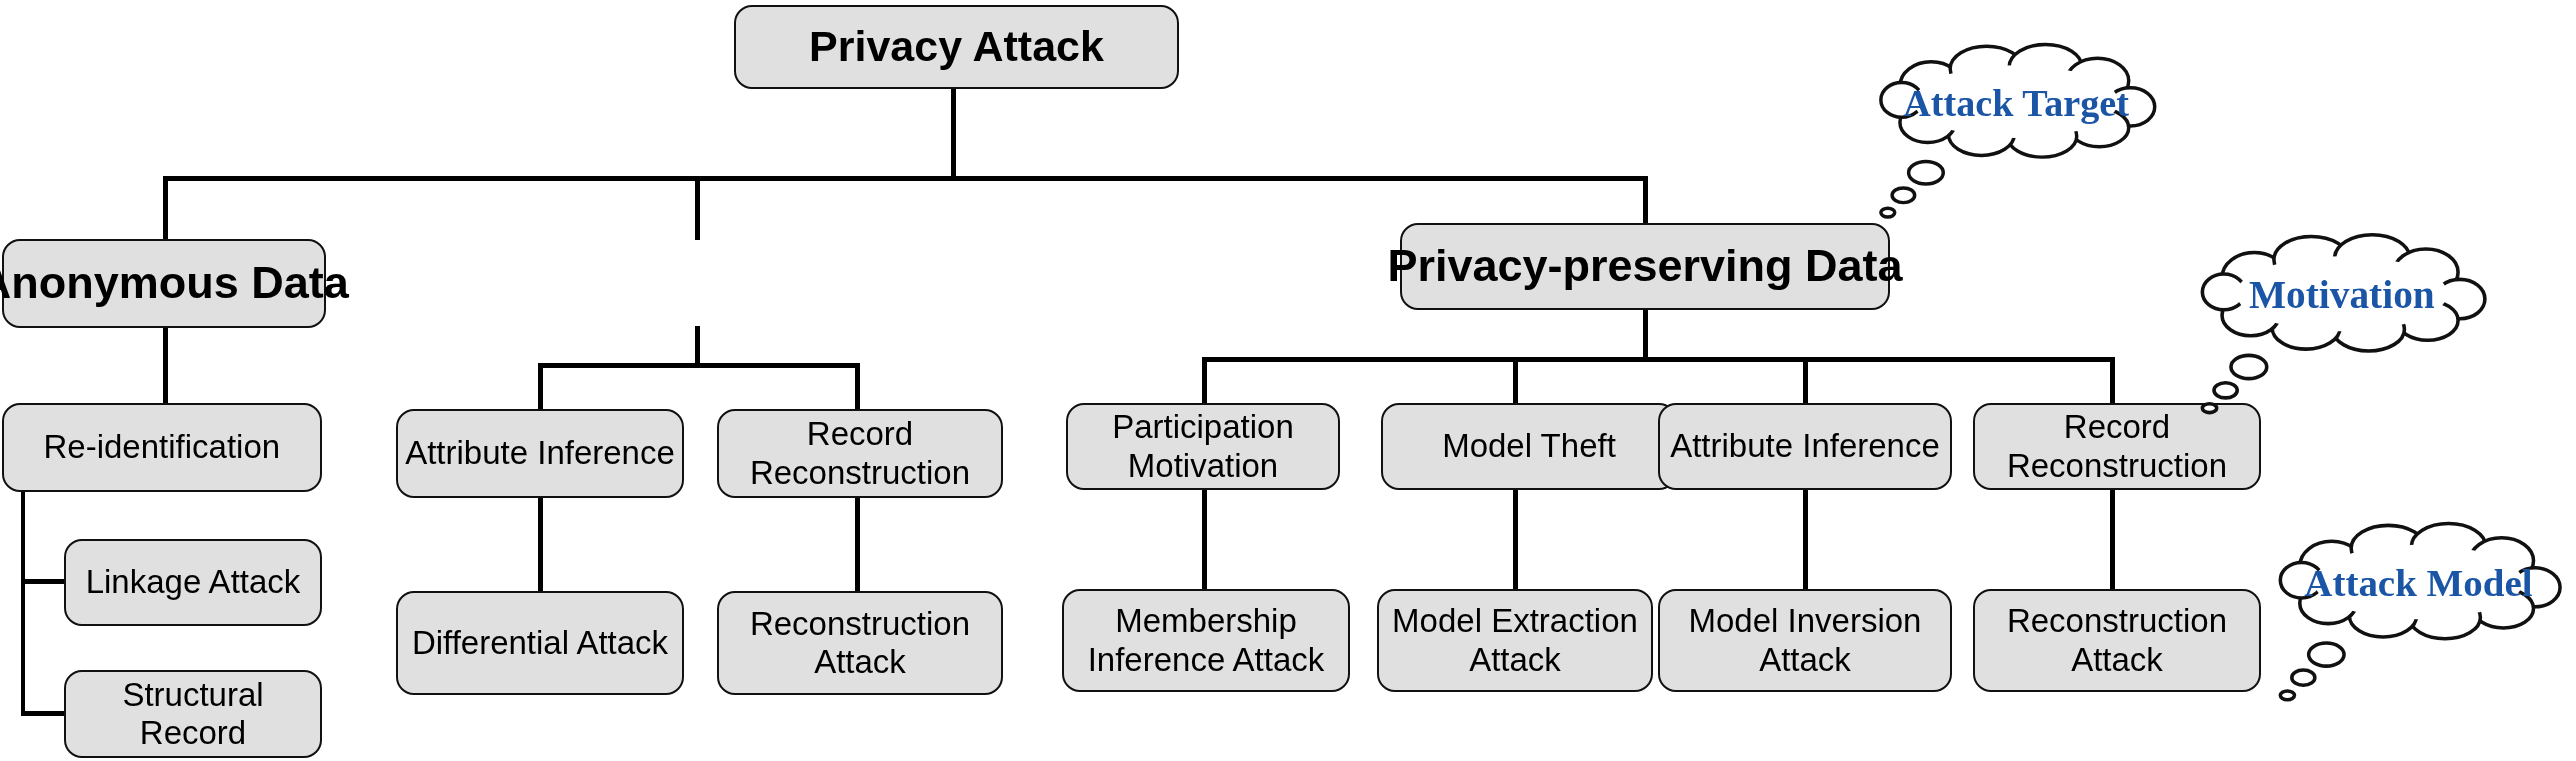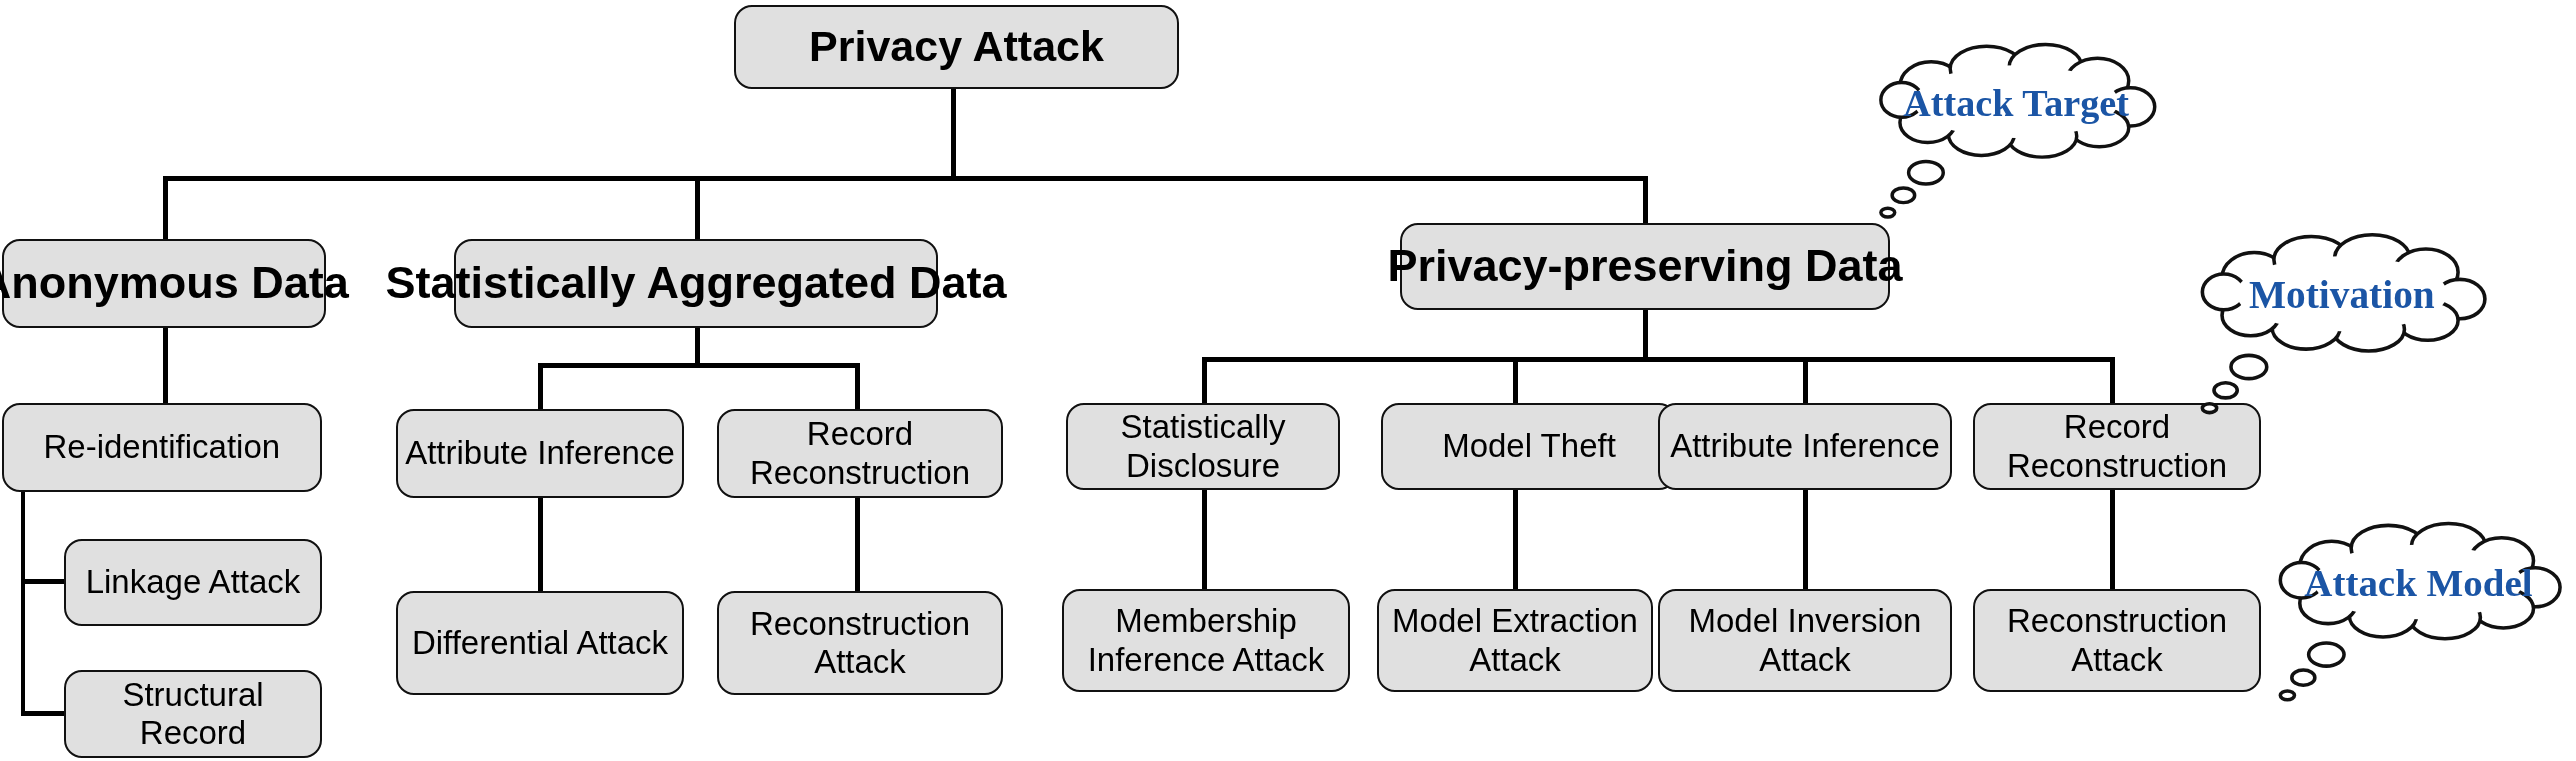--- a/index.html
+++ b/index.html
@@ -71,23 +71,20 @@
   <div class="vline" style="left:1803px;top:489px;width:4.5px;height:102px"></div>
   <div class="vline" style="left:2110px;top:490px;width:4.5px;height:101px"></div>
 
   <div class="node rootnode" style="left:734px;top:5.3px;width:445px;height:84px">
     <span>Privacy Attack</span>
   </div>
 
   <div class="node lv1" style="left:1.8px;top:239px;width:324px;height:89px">
     <span>Anonymous Data</span>
   </div>
-  <div class="node lv1" style="left:454px;top:239px;width:484px;height:89px">
-    <span>Statistically Aggregated Data</span>
-  </div>
   <div class="node lv1" style="left:1400px;top:223px;width:490px;height:87px">
     <span>Privacy-preserving Data</span>
   </div>
 
   <div class="node" style="left:1.8px;top:403px;width:320px;height:89px">
     <span>Re-identification</span>
   </div>
   <div class="node" style="left:64px;top:539px;width:258px;height:87px">
     <span>Linkage Attack</span>
   </div>
@@ -102,21 +99,21 @@
     <span>Record Reconstruction</span>
   </div>
   <div class="node" style="left:396px;top:591px;width:288px;height:104px">
     <span>Differential Attack</span>
   </div>
   <div class="node" style="left:717px;top:591px;width:286px;height:104px">
     <span>Reconstruction Attack</span>
   </div>
 
   <div class="node" style="left:1066px;top:403px;width:274px;height:87px">
-    <span>Statistically Disclosure</span>
+    <span>Participation Motivation</span>
   </div>
   <div class="node" style="left:1381px;top:403px;width:296px;height:87px">
     <span>Model Theft</span>
   </div>
   <div class="node" style="left:1658px;top:403px;width:294px;height:87px">
     <span>Attribute Inference</span>
   </div>
   <div class="node" style="left:1973px;top:403px;width:288px;height:87px">
     <span>Record Reconstruction</span>
   </div>

